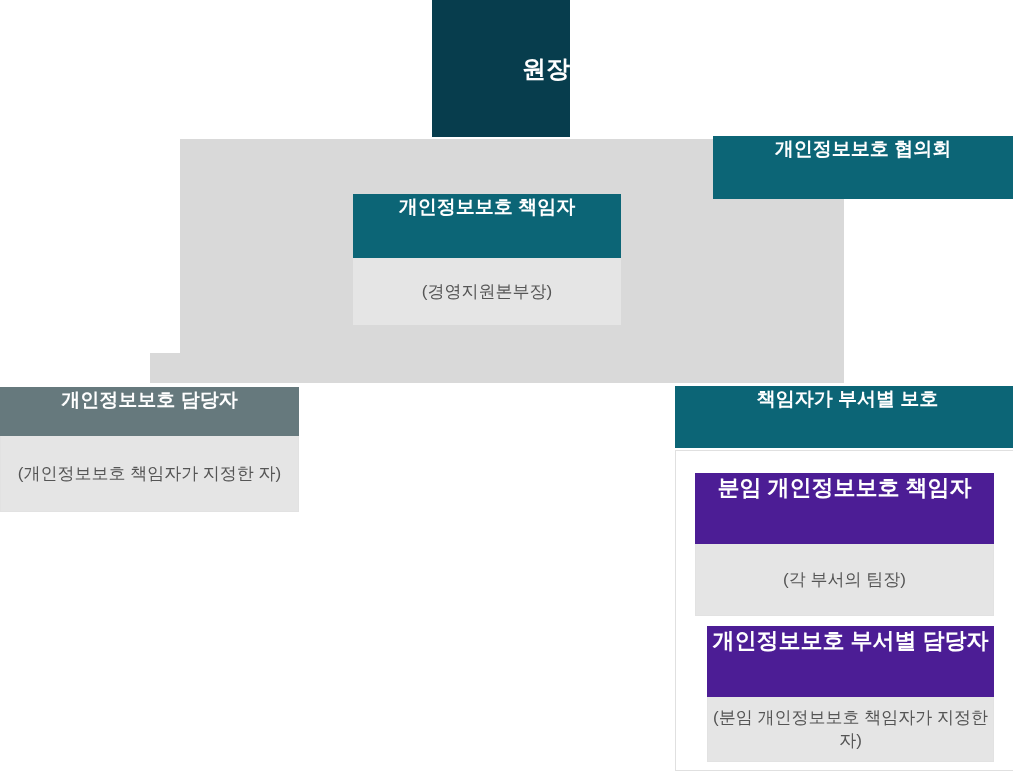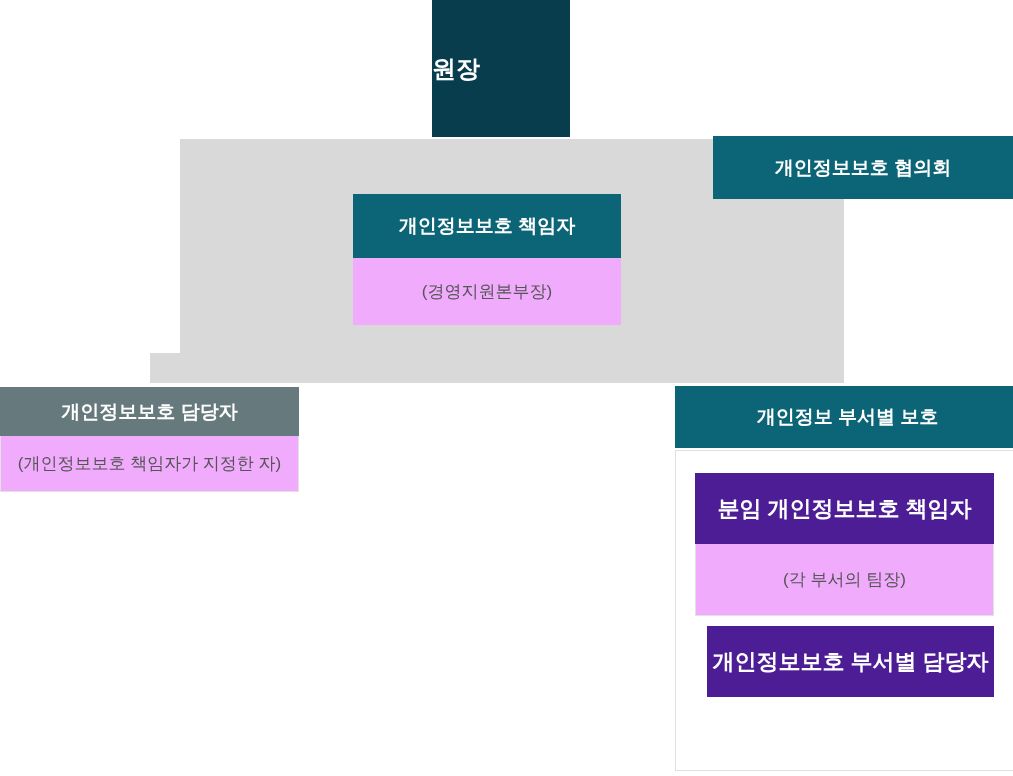--- a/index.html
+++ b/index.html
@@ -14,52 +14,52 @@
     overflow: hidden;
   }
 
   
   .connector { position: absolute; background: #D9D9D9; }
   .connector-main  { left: 180px; top: 139px; width: 664px; height: 214px; }
   .connector-strip { left: 150px; top: 353px; width: 694px; height: 30px; }
 
   
   .node-header {
-    display: flex; align-items: center; justify-content: center;
+    display: flex; justify-content: center;
     color: #ffffff; font-weight: bold; text-align: center;
   }
   .node-body {
     display: flex; align-items: center; justify-content: center;
-    background: #f0abfc; color: #555555; text-align: center;
+    background: #e5e5e5; color: #555555; text-align: center;
     font-size: 17px;
   }
 
   
   .box-director {
     position: absolute; left: 432px; top: 0; width: 138px; height: 137px;
     background: #073D4D;
-    display: flex; align-items: center; justify-content: flex-start;
+    display: flex; align-items: center; justify-content: flex-end;
     color: #ffffff; font-weight: bold; font-size: 24px;
   }
 
   
   .box-council {
     position: absolute; left: 713px; top: 136px; width: 300px; height: 63px;
     background: #0C6576; font-size: 19px;
   }
 
   
   .box-cpo { position: absolute; left: 353px; top: 194px; width: 268px; }
   .box-cpo .node-header { height: 64px; background: #0C6576; font-size: 19px; }
   .box-cpo .node-body   { height: 67px; }
 
   
   .box-staff { position: absolute; left: 0; top: 387px; width: 299px; }
   .box-staff .node-header { height: 49px; background: #66797D; font-size: 19px; }
-  .box-staff .node-body   { height: 56px; border: 1px solid #E2E2E2; border-top: none; }
+  .box-staff .node-body   { height: 76px; border: 1px solid #E2E2E2; border-top: none; }
 
   
   .dept-header {
     position: absolute; left: 675px; top: 386px; width: 345px; height: 62px;
     background: #0C6576; font-size: 19px;
   }
   .dept-container {
     position: absolute; left: 675px; top: 450px; width: 345px; height: 321px;
     background: #ffffff; border: 1px solid #E0E0E0;
   }
@@ -98,35 +98,38 @@
   <div class="box-staff">
     <div class="node-header">
       <span>개인정보보호 담당자</span>
     </div>
     <div class="node-body">
       <span>(개인정보보호 책임자가 지정한 자)</span>
     </div>
   </div>
 
   <div class="dept-header node-header">
-    <span>개인정보 부서별 보호</span>
+    <span>책임자가 부서별 보호</span>
   </div>
 
   <div class="dept-container">
 
     <div class="dept-sub dept-sub-1">
       <div class="node-header">
         <span>분임 개인정보보호 책임자</span>
       </div>
       <div class="node-body">
         <span>(각 부서의 팀장)</span>
       </div>
     </div>
 
     <div class="dept-sub dept-sub-2">
       <div class="node-header">
         <span>개인정보보호 부서별 담당자</span>
       </div>
+      <div class="node-body">
+        <span>(분임 개인정보보호 책임자가 지정한 자)</span>
+      </div>
     </div>
 
   </div>
 
 </div>
 
 </body></html>

